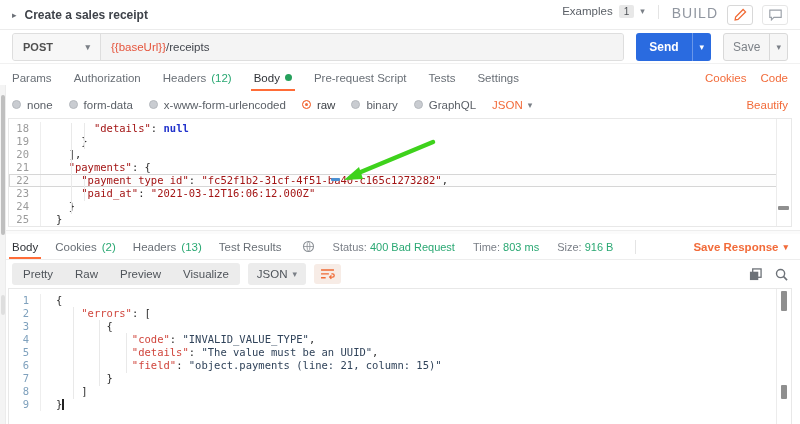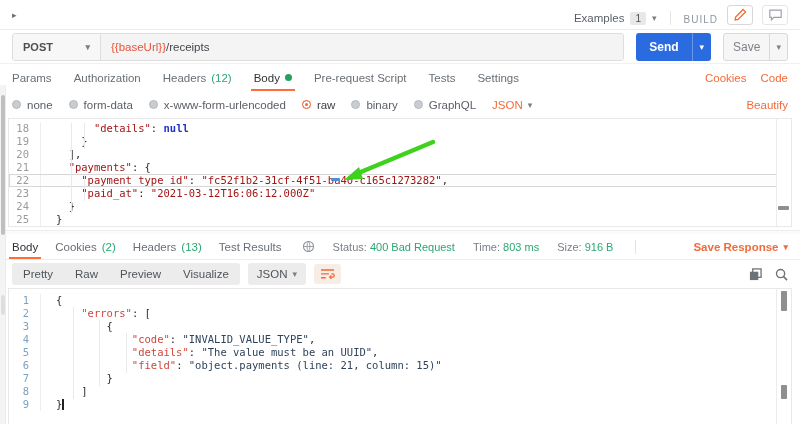--- a/index.html
+++ b/index.html
@@ -4,26 +4,26 @@
 <style>
   * { margin:0; padding:0; box-sizing:border-box; }
   html,body { background:#fff; }
   body { font-family:"Liberation Sans", sans-serif; color:#3f434a; }
   #app { position:relative; width:800px; height:424px; background:#fff; overflow:hidden; }
 
   
   .top-row { height:30px; display:flex; align-items:center; padding:0 12px; border-bottom:1px solid #ececec; }
   .disclosure { font-size:9px; color:#6a6f76; margin-right:8px; }
   .req-title { font-size:12px; font-weight:600; color:#3f434a; }
-  .top-right { margin-left:auto; display:flex; align-items:flex-end; gap:9px; }
+  .top-right { margin-left:auto; display:flex; align-items:flex-start; gap:9px; }
   .examples { display:flex; align-items:center; gap:6px; font-size:11.5px; color:#5a5f66; cursor:pointer; }
   .badge { background:#e8e8e8; color:#4c4f54; font-size:10px; padding:1px 5px; border-radius:2px; }
   .caret { font-size:9px; color:#7a7f86; }
   .vsep { width:1px; height:14px; background:#e4e4e4; margin:0 4px; }
-  .build { font-size:10px; letter-spacing:1px; color:#9096a0; }
+  .build { font-size:14px; letter-spacing:1px; color:#9096a0; }
   .icon-box { width:26px; height:20px; border:1px solid #d8d8d8; border-radius:3px; display:flex; align-items:center; justify-content:center; background:#fff; }
   .icon-box.light { border-color:#e6e6e6; }
 
   
   .url-row { height:34px; display:flex; align-items:center; gap:12px; padding:0 12px; border-bottom:1px solid #f1f1f1; }
   .method-url { flex:1; height:28px; display:flex; border:1px solid #dedede; border-radius:3px; overflow:hidden; background:#f5f5f5; }
   .method { width:88px; display:flex; align-items:center; justify-content:space-between; padding:0 10px; border-right:1px solid #dedede; background:#f7f7f7; font-size:11px; font-weight:700; color:#4f4f4f; cursor:pointer; }
   .url-field { flex:1; display:flex; align-items:center; padding-left:10px; font-size:11.5px; background:#f4f4f4; }
   .url-var { color:#e5543c; }
   .url-path { color:#42464d; }
@@ -98,20 +98,21 @@
   .left-thumb { position:absolute; left:1px; width:4px; border-radius:2px; }
   .overlay { position:absolute; inset:0; pointer-events:none; }
 </style>
 </head>
 <body>
 
 <div id="app">
 
   <div class="top-row">
     <span class="disclosure">▸</span>
+    <span class="req-title">Create a sales receipt</span>
     <div class="top-right">
       <span class="examples">
         <span>Examples</span>
         <span class="badge">1</span>
         <span class="caret">▾</span>
       </span>
       <span class="vsep"></span>
       <span class="build">BUILD</span>
       <span class="icon-box">
         <svg width="13" height="13" viewBox="0 0 16 16">

